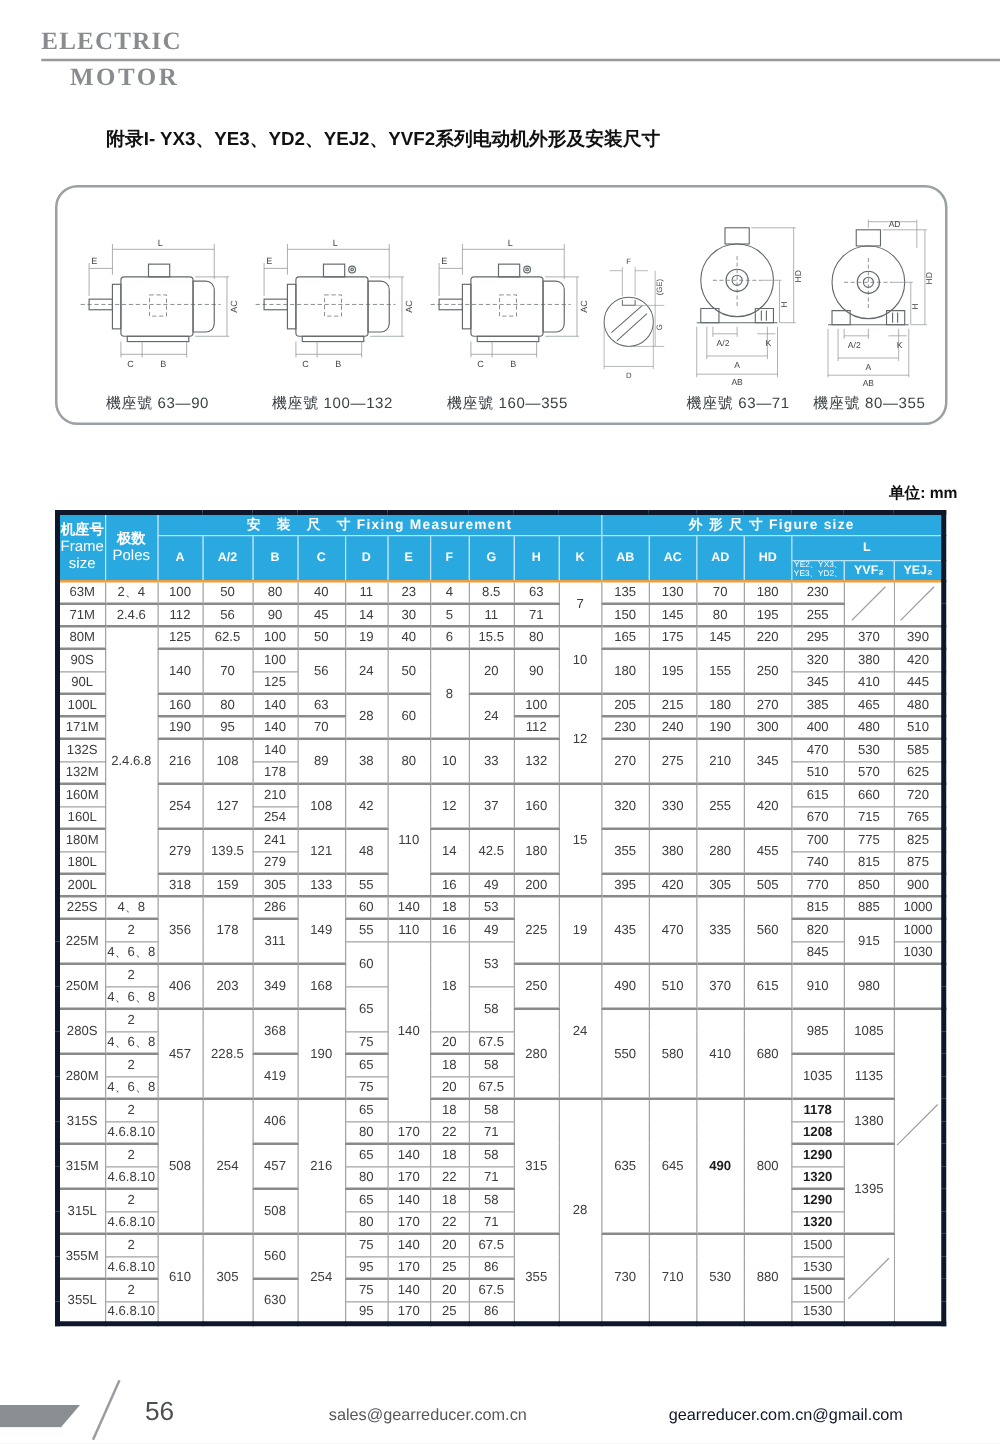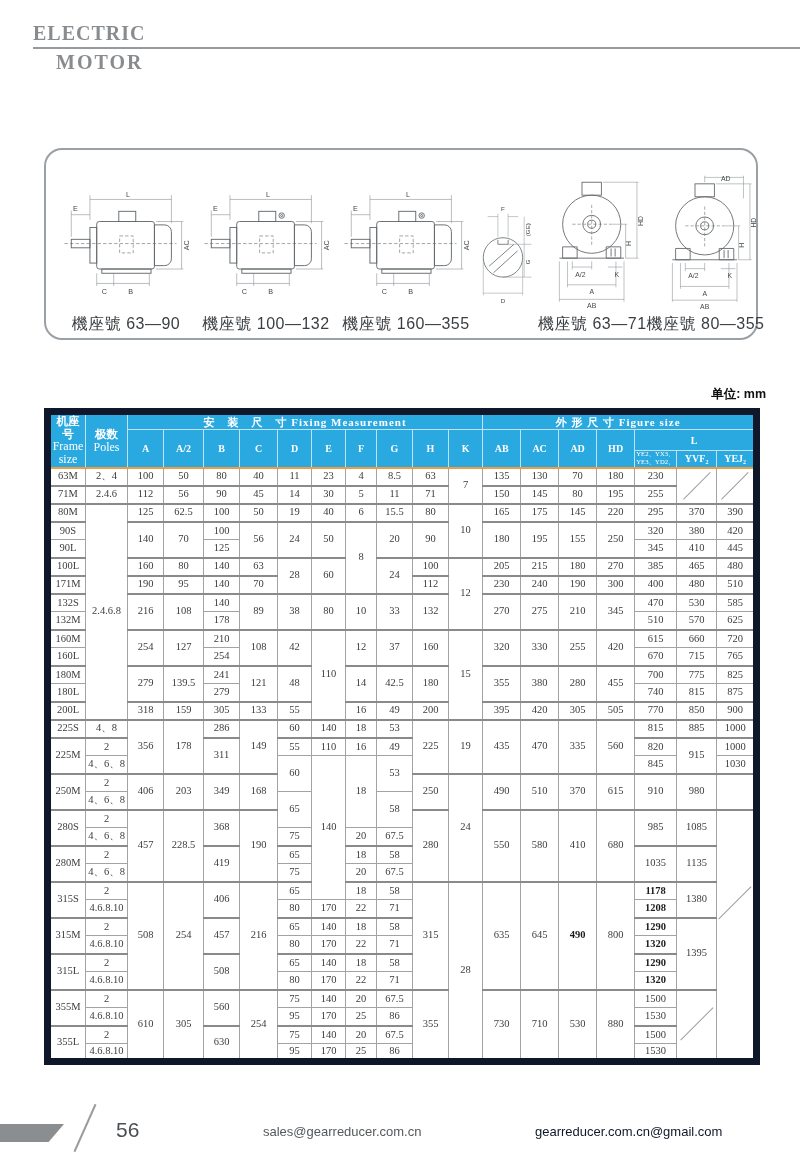--- a/index.html
+++ b/index.html
@@ -14,34 +14,34 @@
                  font-weight:bold; font-size:20px; letter-spacing:2px; color:#898c8f; }
 
   .title { position:absolute; top:102px; left:85px; font-size:15px; font-weight:bold; color:#111; }
 
   
   .diagram-box { position:absolute; top:148px; left:44px; width:714px; height:192px;
                  border:2px solid #9aa0a4; border-radius:18px; display:flex; justify-content:space-between;
                  padding:16px 10px 8px 10px; }
   .fig { display:flex; flex-direction:column; align-items:center; }
   .fig svg { display:block; margin-top:auto; }
-  .fig .cap { margin-top:4px; height:16px; font-size:16px; letter-spacing:0.5px; color:#3a3f43; white-space:nowrap; }
+  .fig .cap { margin-top:4px; height:16px; font-size:12px; letter-spacing:0.5px; color:#3a3f43; white-space:nowrap; }
   svg .draw { stroke:#62686c; fill:none; stroke-width:1.1; }
   svg .dim  { stroke:#8d9296; fill:none; stroke-width:0.7; }
   svg text  { fill:#43484c; font-size:8.5px; stroke:none; font-family:"Liberation Sans","DejaVu Sans",sans-serif; }
   svg .dash { stroke-dasharray:4 2.5; stroke-width:0.7; }
 
   .unit { position:absolute; top:386px; right:34px; font-size:12.5px; font-weight:bold; color:#111; }
 
   
   #dim-table { position:absolute; top:408px; left:44px; width:712px; border-collapse:collapse;
                table-layout:fixed; }
   #dim-table th, #dim-table td { border:1px solid #a3a3a3; text-align:center; vertical-align:middle;
                padding:0; color:#3c3c3c; }
-  #dim-table { border:7px solid #0f172a;font-family:Liberation Serif, serif; }
+  #dim-table { border:4px solid #0f172a; }
   #dim-table thead th { background:#29a9e0; color:#fff; border:1px solid #bfe3f5; }
   #dim-table thead tr:nth-child(1) th { height:18px; }
   #dim-table thead tr:nth-child(2) th { height:20px; }
   #dim-table thead tr:nth-child(3) th { height:17px; }
   .hm { font-size:10px; font-weight:bold; line-height:1.1; }
   .hs { font-size:12px; font-weight:normal; line-height:1.1; }
   th.cjk .hm { font-size:11.5px; }
   th.band .hm { font-size:11px; letter-spacing:1px; }
   th.tiny .hm, th.tiny .hs { font-size:7px; font-weight:normal; transform:scale(0.95); }
   #dim-table tbody td { height:18px; font-size:10.5px; line-height:1; background:#fff; }
@@ -66,20 +66,21 @@
 </style>
 </head>
 <body>
 
 <div class="page">
 
   <div class="brand-line1">ELECTRIC</div>
   <div class="brand-rule"></div>
   <div class="brand-line2">MOTOR</div>
 
+  <div class="title">附录I- YX3、YE3、YD2、YEJ2、YVF2系列电动机外形及安装尺寸</div>
 
   <div class="diagram-box">
 
     <div class="fig">
       <svg width="140" height="121" viewBox="0 0 165 142">
         <g class="draw">
           <rect x="18" y="59" width="22" height="10"></rect>
           <rect x="40" y="45" width="8" height="42"></rect>
           <rect x="48" y="38" width="68" height="56" rx="3"></rect>
           <path d="M116 42 h12 a8 8 0 0 1 8 8 v32 a8 8 0 0 1 -8 8 h-12 z"></path>

